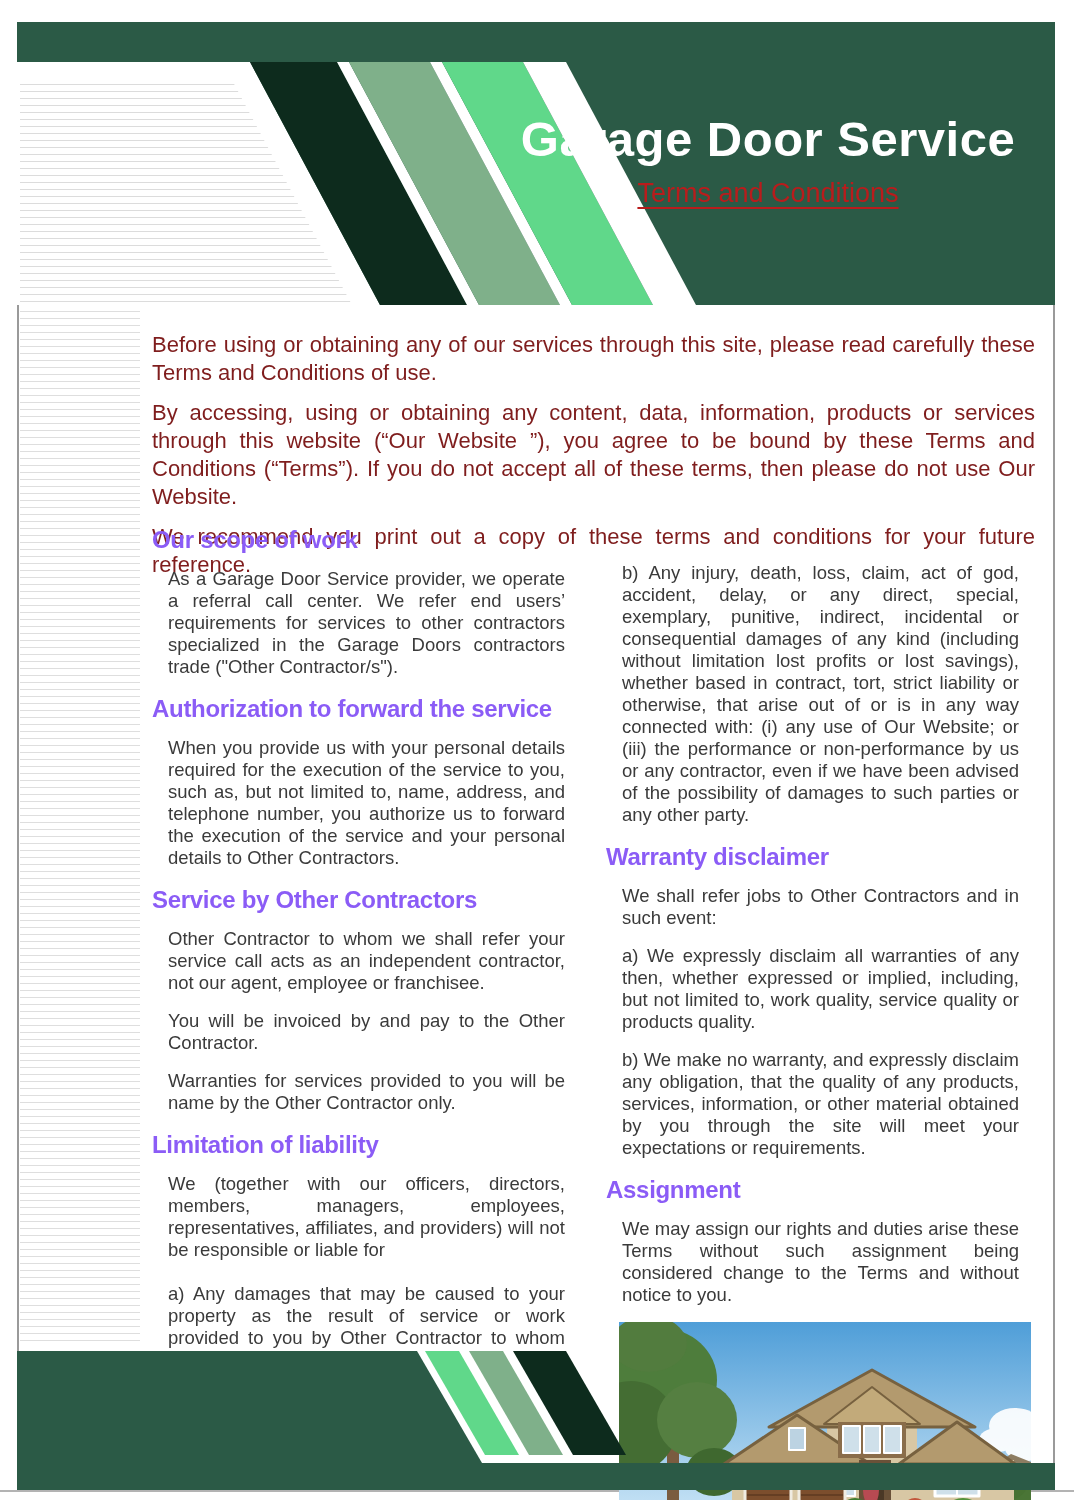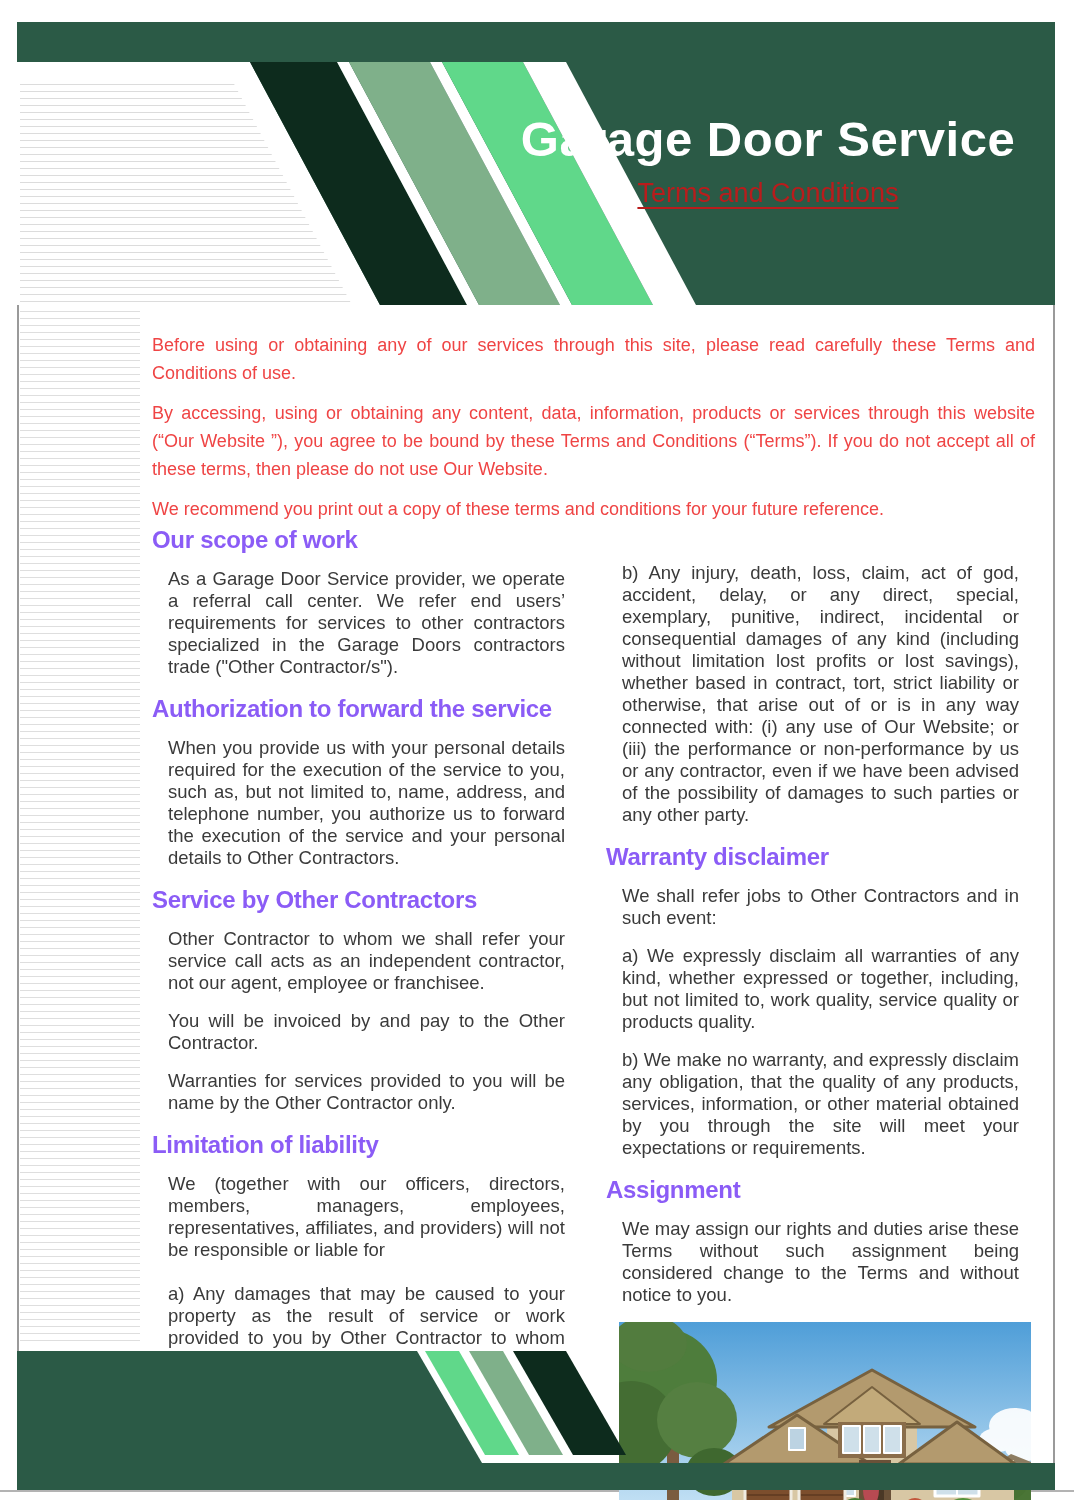--- a/index.html
+++ b/index.html
@@ -34,21 +34,21 @@
 
   
   .pinstripes{
     position:absolute;left:20px;top:305px;width:120px;height:1041px;z-index:0;
     background:repeating-linear-gradient(to bottom,#ffffff 0px,#ffffff 6px,#dedede 6px,#dedede 7px);
   }
 
   
   .intro{
     position:absolute;left:152px;top:331px;width:883px;z-index:2;
-    font-size:18px;line-height:28px;color:#ef4444;text-align:justify;
+    font-size:22px;line-height:28px;color:#7f1d1d;text-align:justify;
   }
   .intro p{margin:0 0 12px 0;}
 
   
   .columns{
     position:absolute;left:152px;top:520px;width:883px;z-index:2;
     display:flex;gap:25px;align-items:flex-start;
   }
   .col{width:429px;font-size:18.5px;line-height:22px;color:#3a3a3a;text-align:justify;}
   .col-right{padding-top:26px;}
@@ -125,21 +125,21 @@
     <h2>Limitation of liability</h2>
     <p>We (together with our officers, directors, members, managers, employees, representatives, affiliates, and providers) will not be responsible or liable for</p>
     <p class="gap">a) Any damages that may be caused to your property as the result of service or work provided to you by Other Contractor to whom we forwarded the service.</p>
   </div>
 
   <div class="col col-right">
     <p>b) Any injury, death, loss, claim, act of god, accident, delay, or any direct, special, exemplary, punitive, indirect, incidental or consequential damages of any kind (including without limitation lost profits or lost savings), whether based in contract, tort, strict liability or otherwise, that arise out of or is in any way connected with: (i) any use of Our Website; or (iii) the performance or non-performance by us or any contractor, even if we have been advised of the possibility of damages to such parties or any other party.</p>
 
     <h2>Warranty disclaimer</h2>
     <p>We shall refer jobs to Other Contractors and in such event:</p>
-    <p>a) We expressly disclaim all warranties of any kind, whether expressed or together, including, but not limited to, work quality, service quality or products quality.</p>
+    <p>a) We expressly disclaim all warranties of any then, whether expressed or implied, including, but not limited to, work quality, service quality or products quality.</p>
     <p>b) We make no warranty, and expressly disclaim any obligation, that the quality of any products, services, information, or other material obtained by you through the site will meet your expectations or requirements.</p>
 
     <h2>Assignment</h2>
     <p>We may assign our rights and duties arise these Terms without such assignment being considered change to the Terms and without notice to you.</p>
 
     <svg class="house-photo" viewBox="0 0 412 264" role="img">
       <defs>
         <linearGradient id="sky" x1="0" y1="0" x2="0" y2="1">
           <stop offset="0" stop-color="#4f9ed8"></stop>
           <stop offset="1" stop-color="#c2e0f4"></stop>

